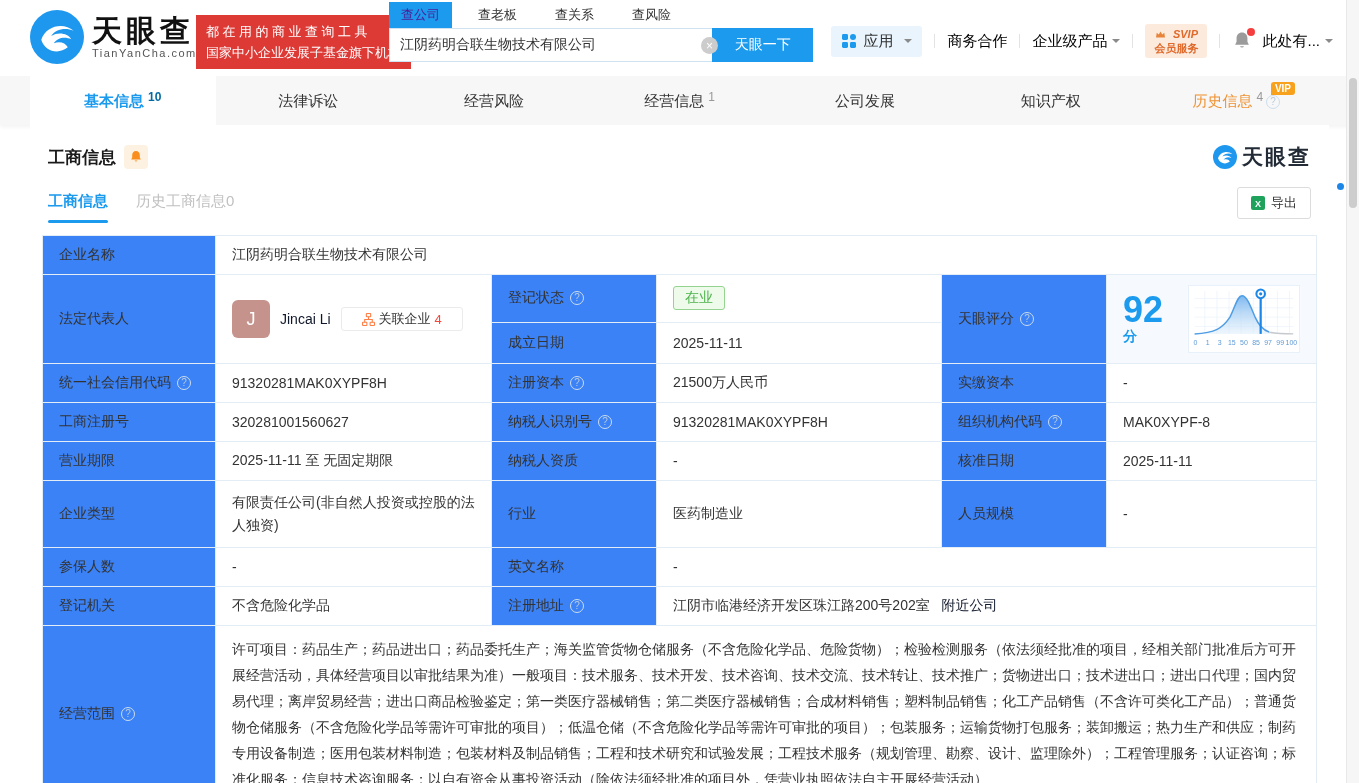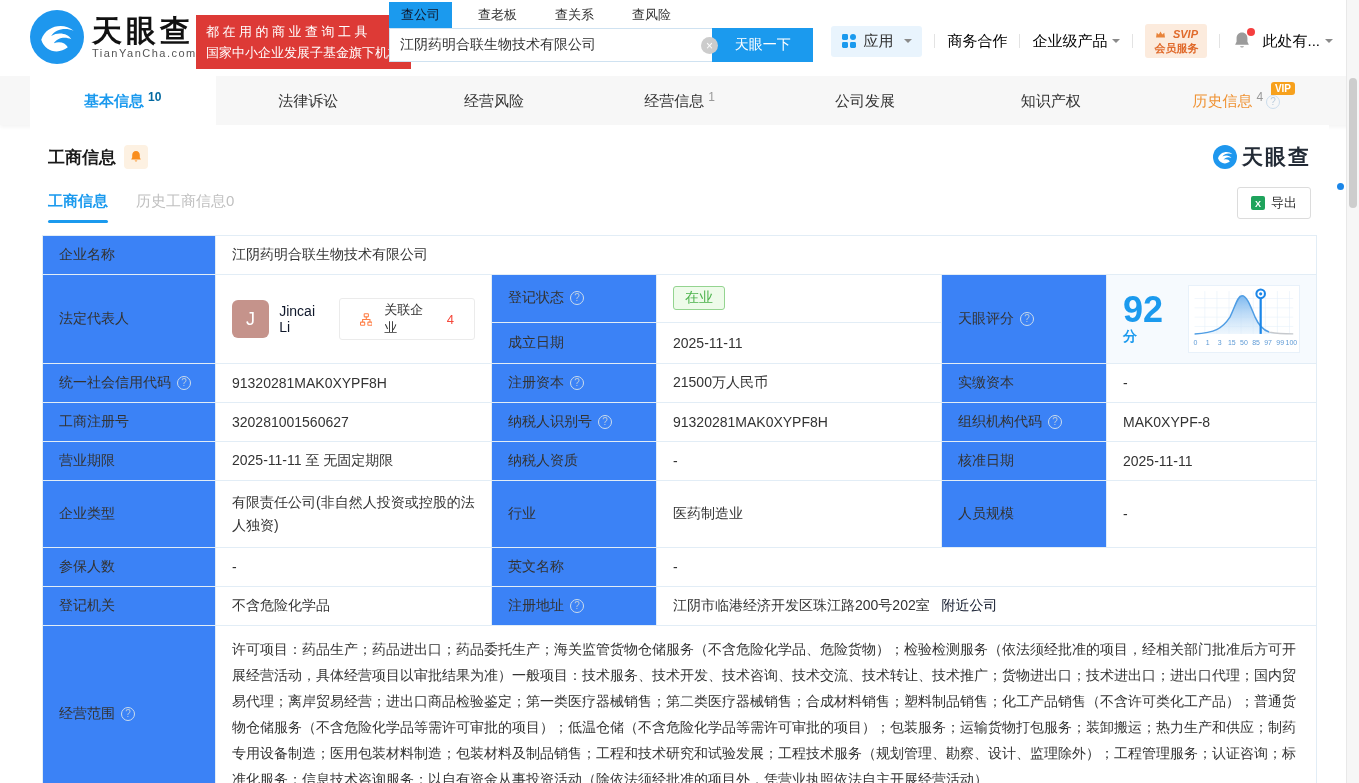--- a/index.html
+++ b/index.html
@@ -12,21 +12,21 @@
   .logo-icon svg { width: 54px; height: 54px; display: block; }
   .logo-title { font-size: 30px; font-weight: bold; color: #111; letter-spacing: 4px; line-height: 32px; }
   .logo-domain { font-size: 11px; color: #555; letter-spacing: 1.5px; }
   .slogan { position: absolute; left: 196px; top: 15px; background: #dd3a36; color: #fff;
     padding: 6px 10px; font-size: 13px; line-height: 21px; }
   .slogan .l1 { letter-spacing: 3.5px; }
 
   .search-block { position: absolute; left: 389px; top: 4px; width: 424px; }
   .search-tabs { display: flex; align-items: flex-end; font-size: 13px; height: 24px; }
   .search-tab { padding: 4px 12px; color: #333; cursor: pointer; }
-  .search-tab.active { background: #1b9aee; color: #0f172a; }
+  .search-tab.active { background: #1b9aee; color: #4c1d95; }
   .search-tab + .search-tab { margin-left: 14px; }
   .search-bar { display: flex; height: 34px; position: relative; }
   .search-bar input { width: 338px; border: 1px solid #cfe2f1; border-right: none; padding: 0 32px 0 10px;
     font-size: 14px; color: #333; outline: none; font-family: inherit; }
   .clear-icon { position: absolute; left: 312px; top: 9px; width: 17px; height: 17px; border-radius: 50%;
     background: #ccc; color: #fff; display: flex; align-items: center; justify-content: center;
     font-size: 12px; cursor: pointer; }
   .clear-icon::after { content: "×"; }
   .search-btn { width: 106px; background: #1b9aee; color: #fff; border: none; font-size: 14px;
     cursor: pointer; font-family: inherit; }
@@ -92,21 +92,21 @@
     overflow: hidden; }
   td.lbl { background: #3b82f6; color: #404040; }
   td.val { background: #fff; }
   td.score-val { background: #f6fafe; }
   td.lbl .qmark { margin-left: 6px; }
 
   .legal-flex { display: flex; align-items: center; gap: 10px; }
   .avatar { width: 38px; height: 38px; border-radius: 6px; background: #c5938b; color: #fff;
     display: flex; align-items: center; justify-content: center; font-size: 18px; cursor: pointer; }
   .link { color: #0f172a; cursor: pointer; text-decoration: none; }
-  .rel-badge { display: inline-flex; align-items: center; gap: 12px; border: 1px solid #ebebeb;
+  .rel-badge { display: inline-flex; align-items: center; gap: 4px; border: 1px solid #ebebeb;
     border-radius: 3px; padding: 2px 20px; font-size: 13px; cursor: pointer; background: #fff; }
   .rel-badge svg { width: 13px; height: 13px; }
   .rel-cnt { color: #f5483b; }
 
   .status-badge { display: inline-block; border: 1px solid #94d490; background: #eefbea; color: #4db34d;
     border-radius: 3px; padding: 2px 11px; font-size: 14px; }
 
   .score-flex { display: flex; align-items: center; justify-content: flex-end; gap: 14px; }
   .score-num { font-size: 36px; font-weight: bold; color: #1b9aee; line-height: 36px; }
   .score-unit { font-size: 14px; color: #1b9aee; font-weight: bold; }

